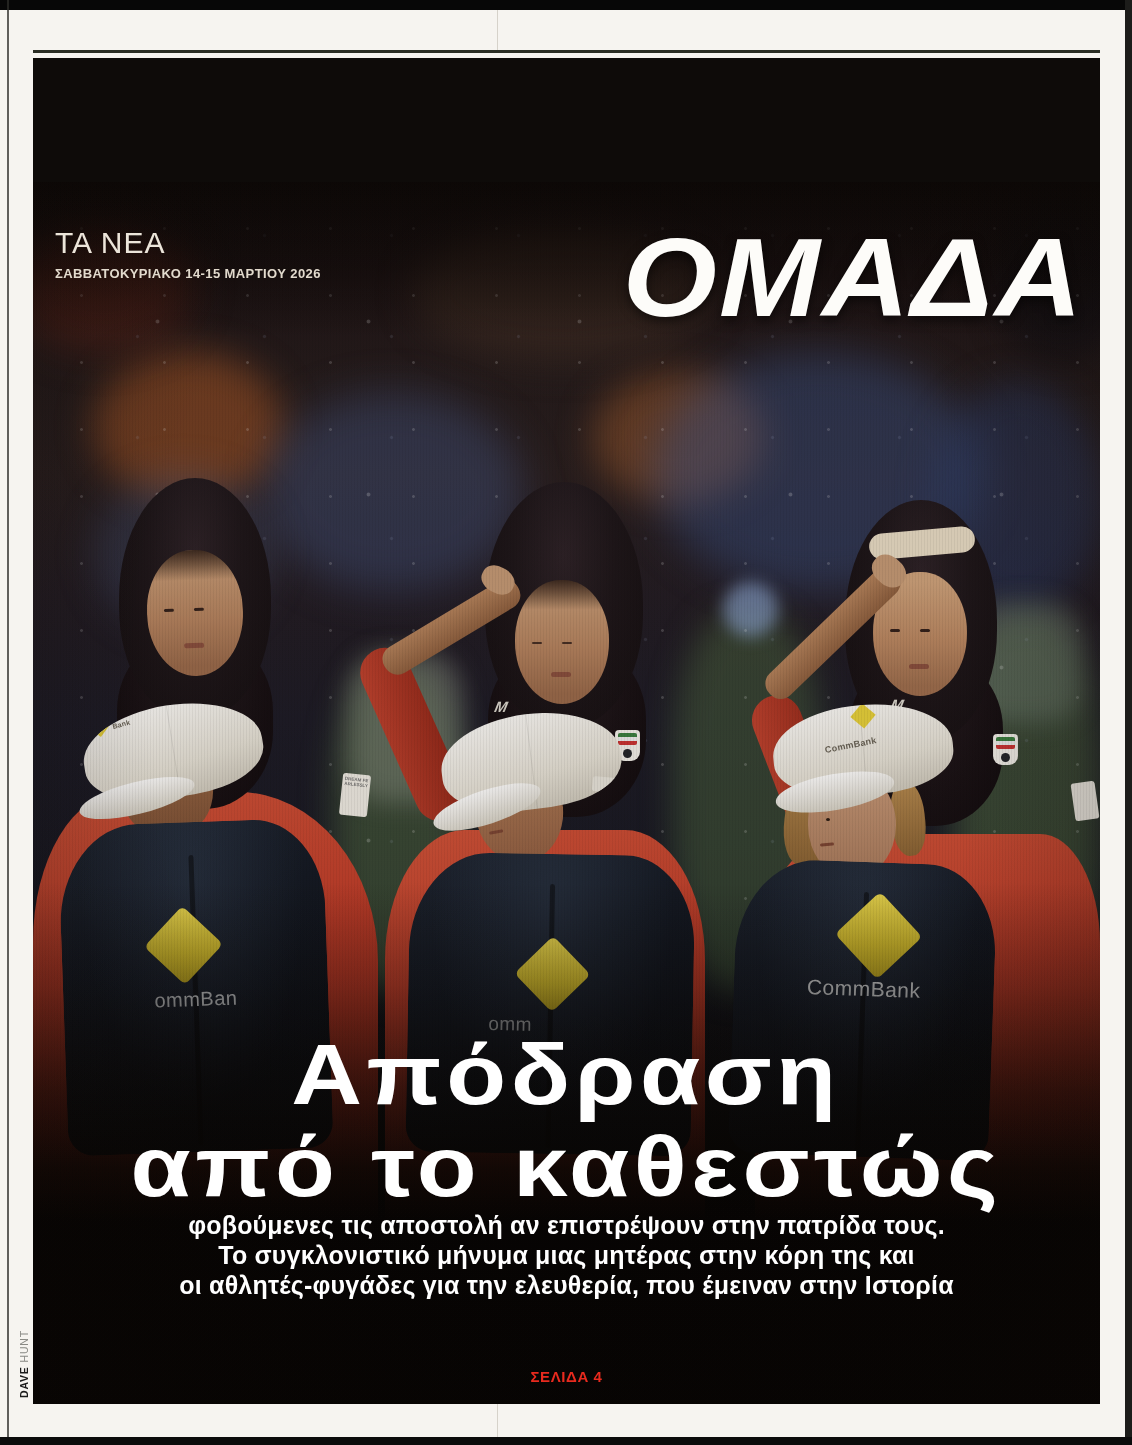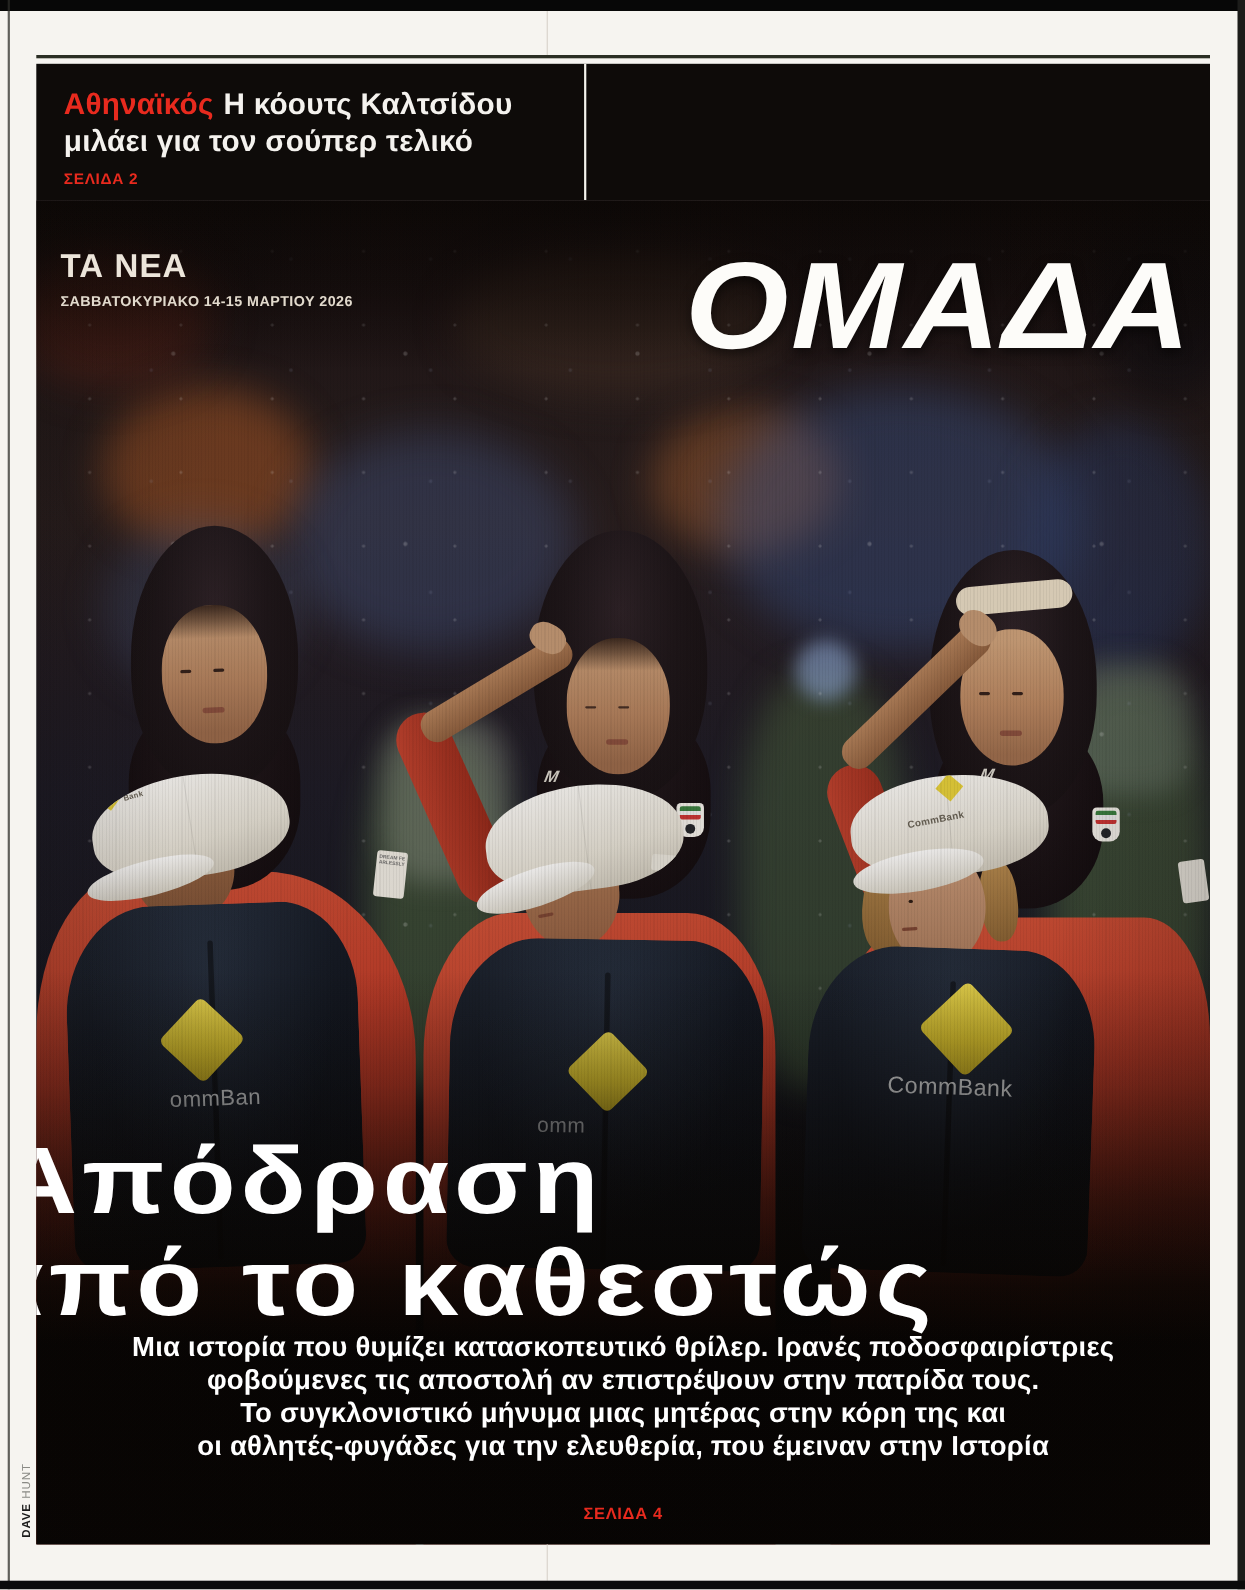--- a/index.html
+++ b/index.html
@@ -172,26 +172,26 @@
   .shade-bottom{left:0;top:700px;width:100%;height:522px;
     background:linear-gradient(180deg,rgba(5,4,3,0) 0%,rgba(5,4,3,.3) 20%,rgba(5,4,3,.7) 40%,rgba(4,3,2,.92) 55%,#030202 65%,#030202 100%);}
   .texture{left:0;top:0;width:100%;height:100%;
     background:
       repeating-linear-gradient(90deg,rgba(0,0,0,.05) 0 1px,transparent 1px 3px),
       linear-gradient(rgba(38,24,14,.1),rgba(38,24,14,.1)),
       radial-gradient(ellipse at 50% 40%,transparent 55%,rgba(10,6,4,.35) 100%);}
 
   
   .masthead{left:22px;top:44px;color:#ece5da;}
-  .paper-name{font-size:30px;font-weight:700;letter-spacing:1px;}
+  .paper-name{font-size:30px;font-weight:400;letter-spacing:1px;}
   .dateline{margin-top:6px;font-size:13px;font-weight:700;letter-spacing:.4px;color:#e2dacd;}
   .logo{right:16px;top:34px;font-size:112px;line-height:1.1;font-weight:900;font-style:italic;
     color:#fdfcf9;letter-spacing:2px;transform:scaleX(1.08);transform-origin:100% 0;
     text-shadow:0 4px 10px rgba(0,0,0,.55);}
-  .headline{left:0;top:846px;width:100%;text-align:left;color:#fff;font-weight:800;}
+  .headline{left:0;top:846px;width:100%;text-align:center;color:#fff;font-weight:800;}
   .headline .hl{font-size:86px;line-height:92px;letter-spacing:4px;}
   .headline .hl span{display:inline-block;transform:scaleX(1.14);}
   .deck{left:0;top:1028px;width:100%;text-align:center;color:#ffffff;font-weight:700;
     font-size:25px;line-height:30px;letter-spacing:.2px;}
   .cover-pref{left:0;top:1186px;width:100%;text-align:center;color:var(--accent-red,#e82a1e);
     font-size:15px;font-weight:800;letter-spacing:.6px;}
 
   
   .credit{left:18px;top:1398px;transform:rotate(-90deg);transform-origin:0 0;white-space:nowrap;
     font-size:10.5px;letter-spacing:.8px;}
@@ -200,26 +200,20 @@
 </style>
 </head>
 <body>
 
 <div class="abs top-bar"></div>
 <div class="abs left-line"></div>
 <div class="abs fold t"></div>
 <div class="abs rule-top"></div>
 
 <div class="abs teaser-band">
-  <div class="teaser one">
-    <div class="teaser-line">
-      <span class="kicker">Αθηναϊκός</span><span>Η κόουτς Καλτσίδου μιλάει για τον σούπερ τελικό</span>
-    </div>
-    <div class="pref">ΣΕΛΙΔΑ 2</div>
-  </div>
 </div>
 
 <div class="abs photo">
 
   <div class="blob bo1"></div>
   <div class="blob bo2"></div>
   <div class="blob br1"></div>
   <div class="blob bb1"></div>
   <div class="blob bb2"></div>
   <div class="blob bb3"></div>
@@ -335,21 +329,20 @@
     <div class="dateline">ΣΑΒΒΑΤΟΚΥΡΙΑΚΟ 14-15 ΜΑΡΤΙΟΥ 2026</div>
   </div>
   <div class="logo">ΟΜΑΔΑ</div>
 
   <div class="headline">
     <div class="hl"><span>Απόδραση</span></div>
     <div class="hl"><span>από το καθεστώς</span></div>
   </div>
 
   <div class="deck">
-    <div>Μια ιστορία που θυμίζει κατασκοπευτικό θρίλερ. Ιρανές ποδοσφαιρίστριες</div>
     <div>φοβούμενες τις αποστολή αν επιστρέψουν στην πατρίδα τους.</div>
     <div>Το συγκλονιστικό μήνυμα μιας μητέρας στην κόρη της και</div>
     <div>οι αθλητές-φυγάδες για την ελευθερία, που έμειναν στην Ιστορία</div>
   </div>
 
   <div class="cover-pref">ΣΕΛΙΔΑ 4</div>
 </div>
 
 <div class="abs credit">
   <span class="cb">DAVE</span><span class="cl">HUNT</span>

